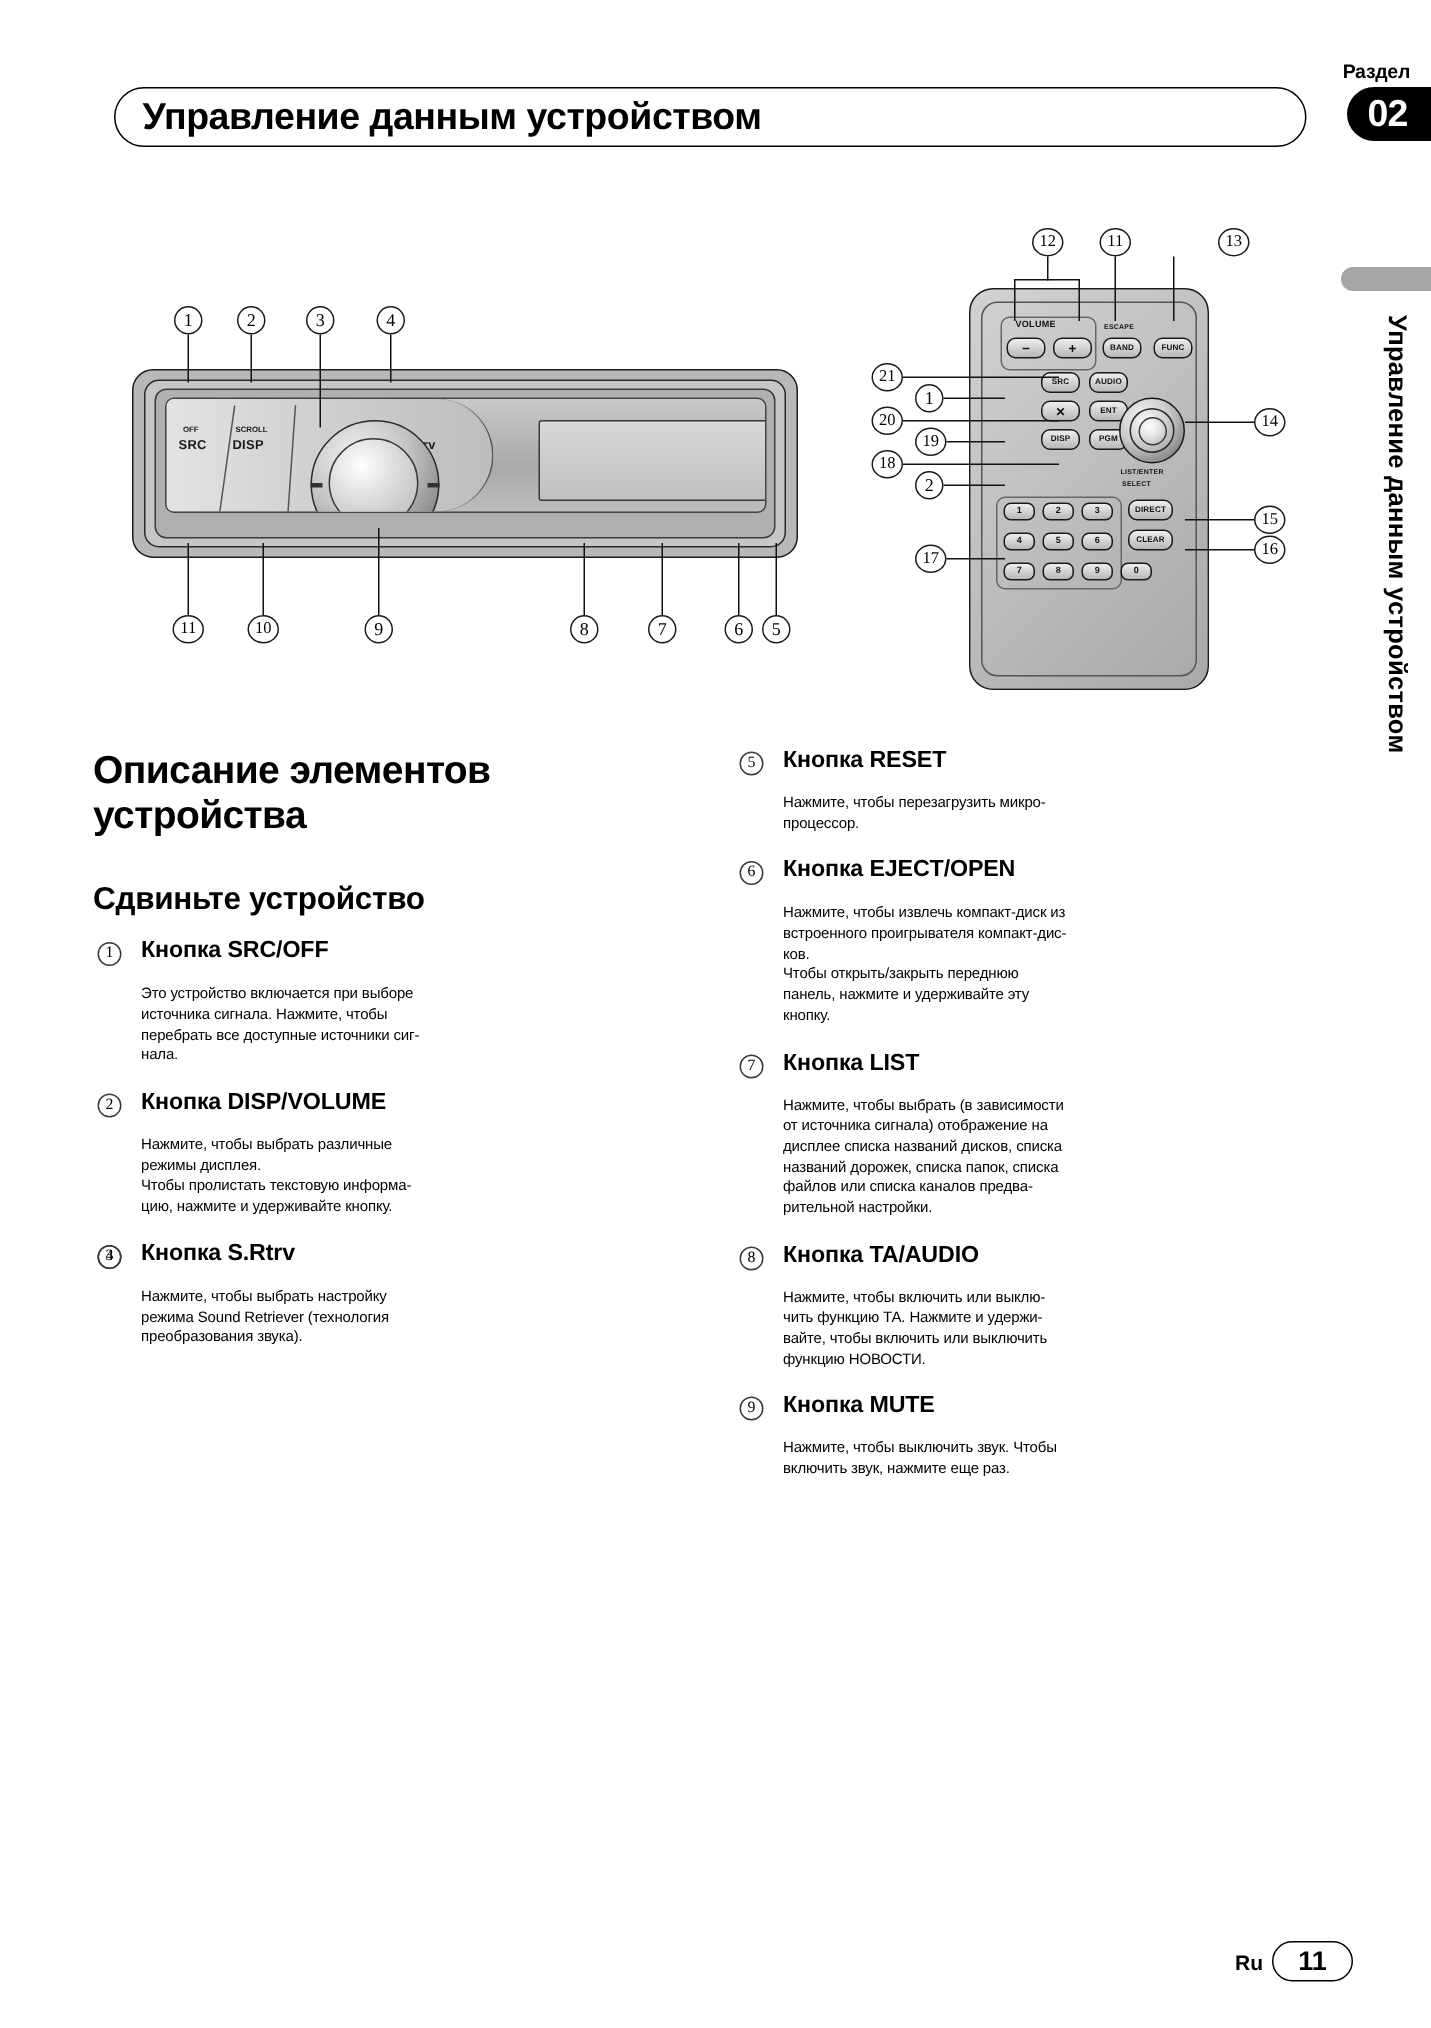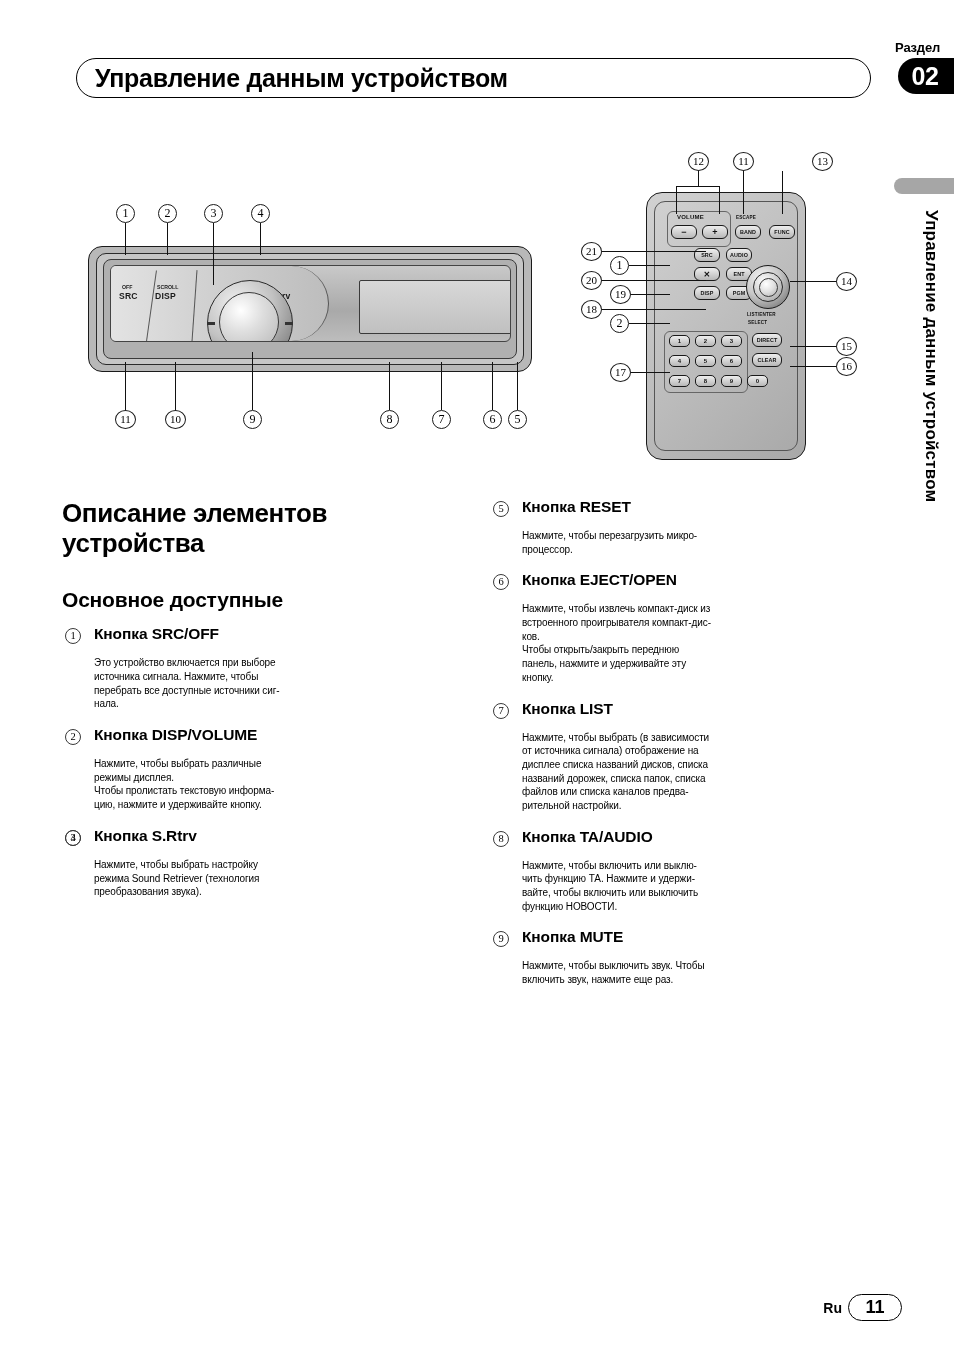--- a/index.html
+++ b/index.html
@@ -373,21 +373,21 @@
     <div class="rbtn num" style="left:100px; top:182px; width:21px; height:12px;">0</div>
 
     <div class="rbtn" style="left:105px; top:140px; width:30px; height:14px;">DIRECT</div>
     <div class="rbtn" style="left:105px; top:160px; width:30px; height:14px;">CLEAR</div>
   </div>
 </div>
 
 <div class="col col-left">
   <h1 class="sect" style="white-space: pre-line;">Описание элементов
 устройства</h1>
-  <h2 class="sub">Основное доступные</h2>
+  <h2 class="sub">Сдвиньте устройство</h2>
 
   <div class="item">
     <div class="item-num">1</div>
     <div class="item-title">Кнопка SRC/OFF</div>
     <div class="item-body">Это устройство включается при выборе
 источника сигнала. Нажмите, чтобы
 перебрать все доступные источники сиг-
 нала.</div>
   </div>
   <div class="item">

